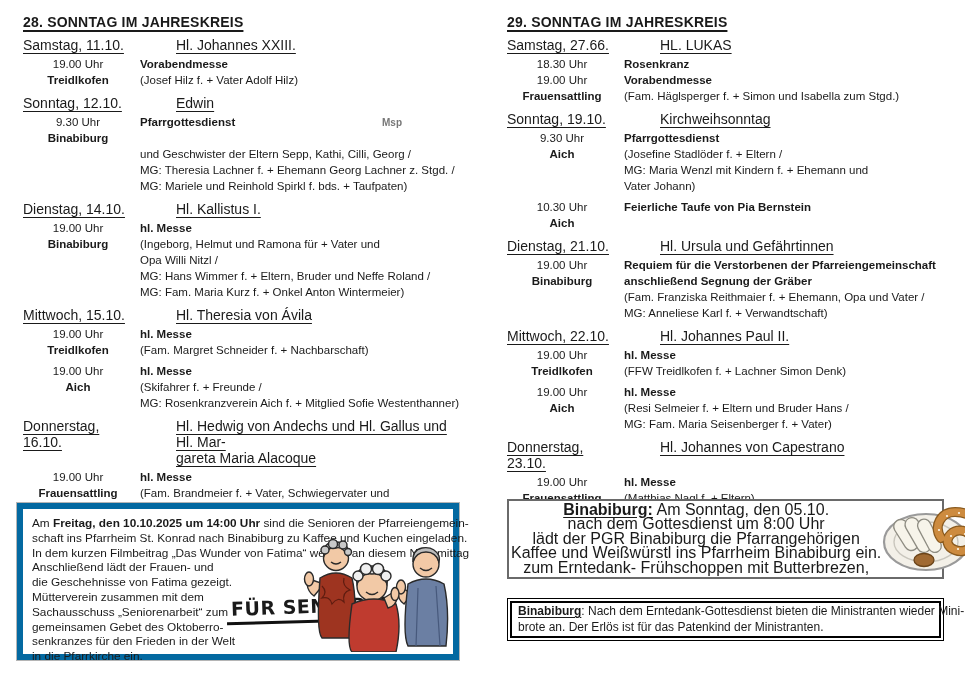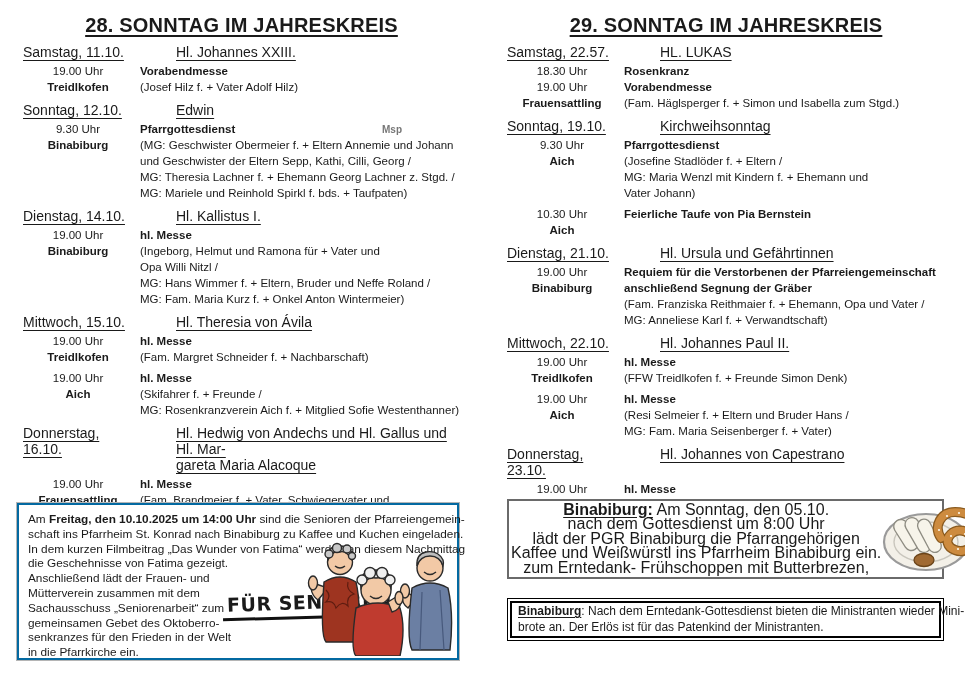--- a/index.html
+++ b/index.html
@@ -5,38 +5,38 @@
   html,body{margin:0;padding:0;}
   body{
     width:965px;height:682px;position:relative;background:#ffffff;
     font-family:"Liberation Sans",sans-serif;color:#1a1a1a;overflow:hidden;
   }
   
   .col{position:absolute;top:14px;}
   .col-left{left:23px;width:437px;}
   .col-right{left:507px;width:438px;}
   .col-title{
-    font-size:20px;font-weight:bold;margin:0 0 7px 0;letter-spacing:.2px;
-    text-decoration:underline;text-underline-offset:3px;text-decoration-thickness:1.5px;text-align:center;
+    font-size:14px;font-weight:bold;margin:0 0 7px 0;letter-spacing:.2px;
+    text-decoration:underline;text-underline-offset:3px;text-decoration-thickness:1.5px;
   }
   .block{margin-bottom:7px;}
   .day-header{display:flex;font-weight:normal;font-size:14px;line-height:16px;margin-bottom:3px;}
   .day-date{width:117px;flex:none;text-decoration:underline;text-underline-offset:3px;}
   .day-title{flex:1;padding-left:36px;}
   .day-title div{text-decoration:underline;text-underline-offset:3px;}
   .row{display:flex;font-size:11.5px;line-height:16px;}
   .row.gap{margin-top:5px;}
   .cell-l{width:110px;flex:none;text-align:center;padding-right:7px;}
   .cell-r{flex:1;position:relative;white-space:nowrap;}
   .b{font-weight:bold;}
   .note{position:absolute;right:58px;top:1px;font-size:10px;color:#777;font-weight:bold;}
   
   .seniors-box{
     position:absolute;left:17px;top:503px;width:442px;height:157px;box-sizing:border-box;
-    border:2px solid #0369a1;box-shadow:0 0 0 1px #b5b5b5;background:#fff;
+    border:6px solid #0369a1;box-shadow:0 0 0 1px #b5b5b5;background:#fff;
     padding:7px 0 0 9px;
   }
   .s-line{font-size:11.8px;line-height:14.8px;white-space:nowrap;}
   .fuer-senioren{
     position:absolute;left:208px;top:86px;font-size:19px;font-weight:bold;
     font-family:"DejaVu Sans",sans-serif;letter-spacing:.5px;transform:rotate(-2deg);
   }
   .marker-underline{position:absolute;left:204px;top:111px;width:162px;height:3px;background:#111;transform:rotate(-1.6deg);}
   .seniors-art{position:absolute;right:3px;bottom:2px;width:150px;height:118px;}
   
@@ -85,21 +85,20 @@
           <span class="day-title">
             <div>Edwin</div>
           </span>
         </div>
         <div class="row">
           <span class="cell-l">9.30 Uhr</span>
           <span class="cell-r b">Pfarrgottesdienst<span class="note" style="color: rgb(119, 119, 119);">Msp</span></span>
         </div>
         <div class="row">
           <span class="cell-l b">Binabiburg</span>
-          <span class="cell-r">(MG: Geschwister Obermeier f. + Eltern Annemie und Johann</span>
         </div>
         <div class="row">
           <span class="cell-l"></span>
           <span class="cell-r">und Geschwister der Eltern Sepp, Kathi, Cilli, Georg /</span>
         </div>
         <div class="row">
           <span class="cell-l"></span>
           <span class="cell-r">MG: Theresia Lachner f. + Ehemann Georg Lachner z. Stgd. /</span>
         </div>
         <div class="row">
@@ -185,21 +184,21 @@
         </div>
       </div>
     </div>
 </div>
 
 <div class="col col-right">
   <h1 class="col-title">29. SONNTAG IM JAHRESKREIS</h1>
   <div>
       <div class="block">
         <div class="day-header">
-          <span class="day-date">Samstag, 22.57.</span>
+          <span class="day-date">Samstag, 27.66.</span>
           <span class="day-title">
             <div>HL. LUKAS</div>
           </span>
         </div>
         <div class="row">
           <span class="cell-l">18.30 Uhr</span>
           <span class="cell-r b">Rosenkranz</span>
         </div>
         <div class="row">
           <span class="cell-l">19.00 Uhr</span>
@@ -272,21 +271,21 @@
           <span class="day-title">
             <div>Hl. Johannes Paul II.</div>
           </span>
         </div>
         <div class="row">
           <span class="cell-l">19.00 Uhr</span>
           <span class="cell-r b">hl. Messe</span>
         </div>
         <div class="row">
           <span class="cell-l b">Treidlkofen</span>
-          <span class="cell-r">(FFW Treidlkofen f. + Freunde Simon Denk)</span>
+          <span class="cell-r">(FFW Treidlkofen f. + Lachner Simon Denk)</span>
         </div>
         <div class="row gap">
           <span class="cell-l">19.00 Uhr</span>
           <span class="cell-r b">hl. Messe</span>
         </div>
         <div class="row">
           <span class="cell-l b">Aich</span>
           <span class="cell-r">(Resi Selmeier f. + Eltern und Bruder Hans /</span>
         </div>
         <div class="row">
@@ -313,22 +312,22 @@
     </div>
 </div>
 
 <div class="seniors-box">
   <div class="s-line">
     <span>Am </span><span class="b">Freitag, den 10.10.2025 um 14:00 Uhr</span><span> sind die Senioren der Pfarreiengemein-</span>
   </div>
   <div>
       <div class="s-line">schaft ins Pfarrheim St. Konrad nach Binabiburg zu Kaffee und Kuchen eingeladen.</div>
       <div class="s-line">In dem kurzen Filmbeitrag „Das Wunder von Fatima“ werden an diesem Nachmittag</div>
+      <div class="s-line">Anschließend lädt der Frauen- und</div>
       <div class="s-line">die Geschehnisse von Fatima gezeigt.</div>
-      <div class="s-line">Anschließend lädt der Frauen- und</div>
       <div class="s-line">Mütterverein zusammen mit dem</div>
       <div class="s-line">Sachausschuss „Seniorenarbeit“ zum</div>
       <div class="s-line">gemeinsamen Gebet des Oktoberro-</div>
       <div class="s-line">senkranzes für den Frieden in der Welt</div>
       <div class="s-line">in die Pfarrkirche ein.</div>
     </div>
   <div class="fuer-senioren">FÜR SENIOREN</div>
   <div class="marker-underline"></div>
   <svg class="seniors-art" viewBox="0 0 150 118">
 

